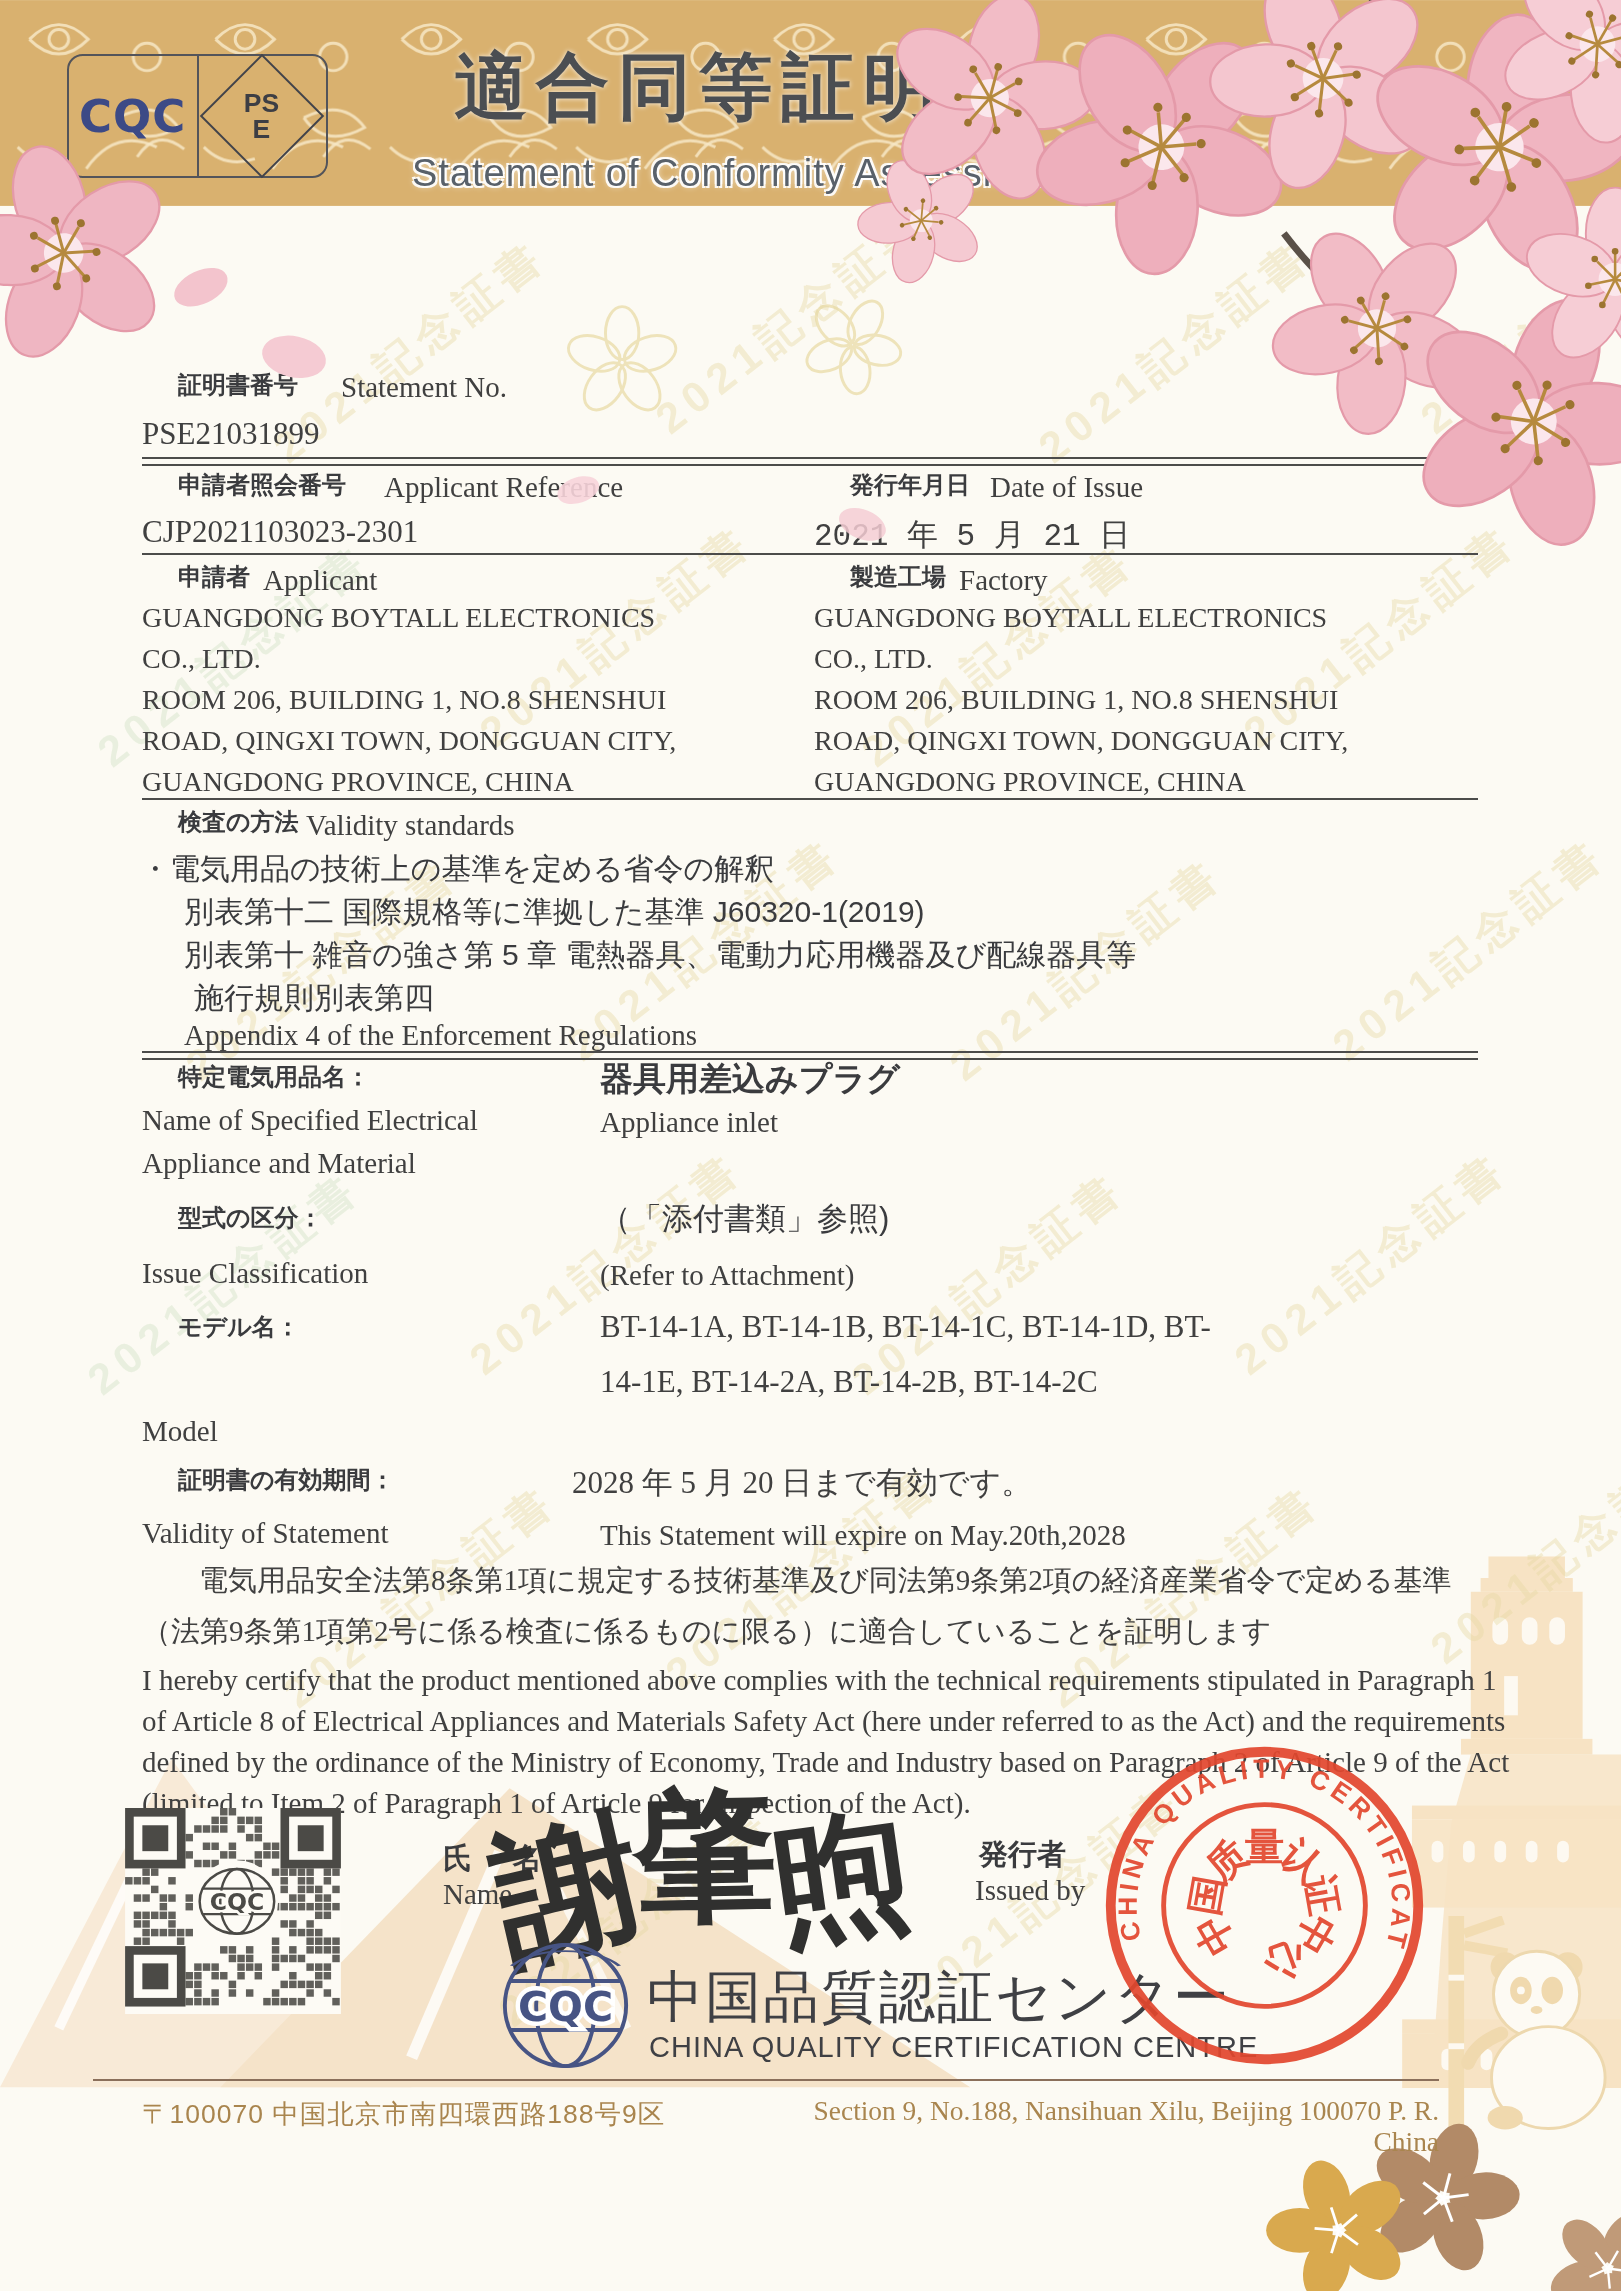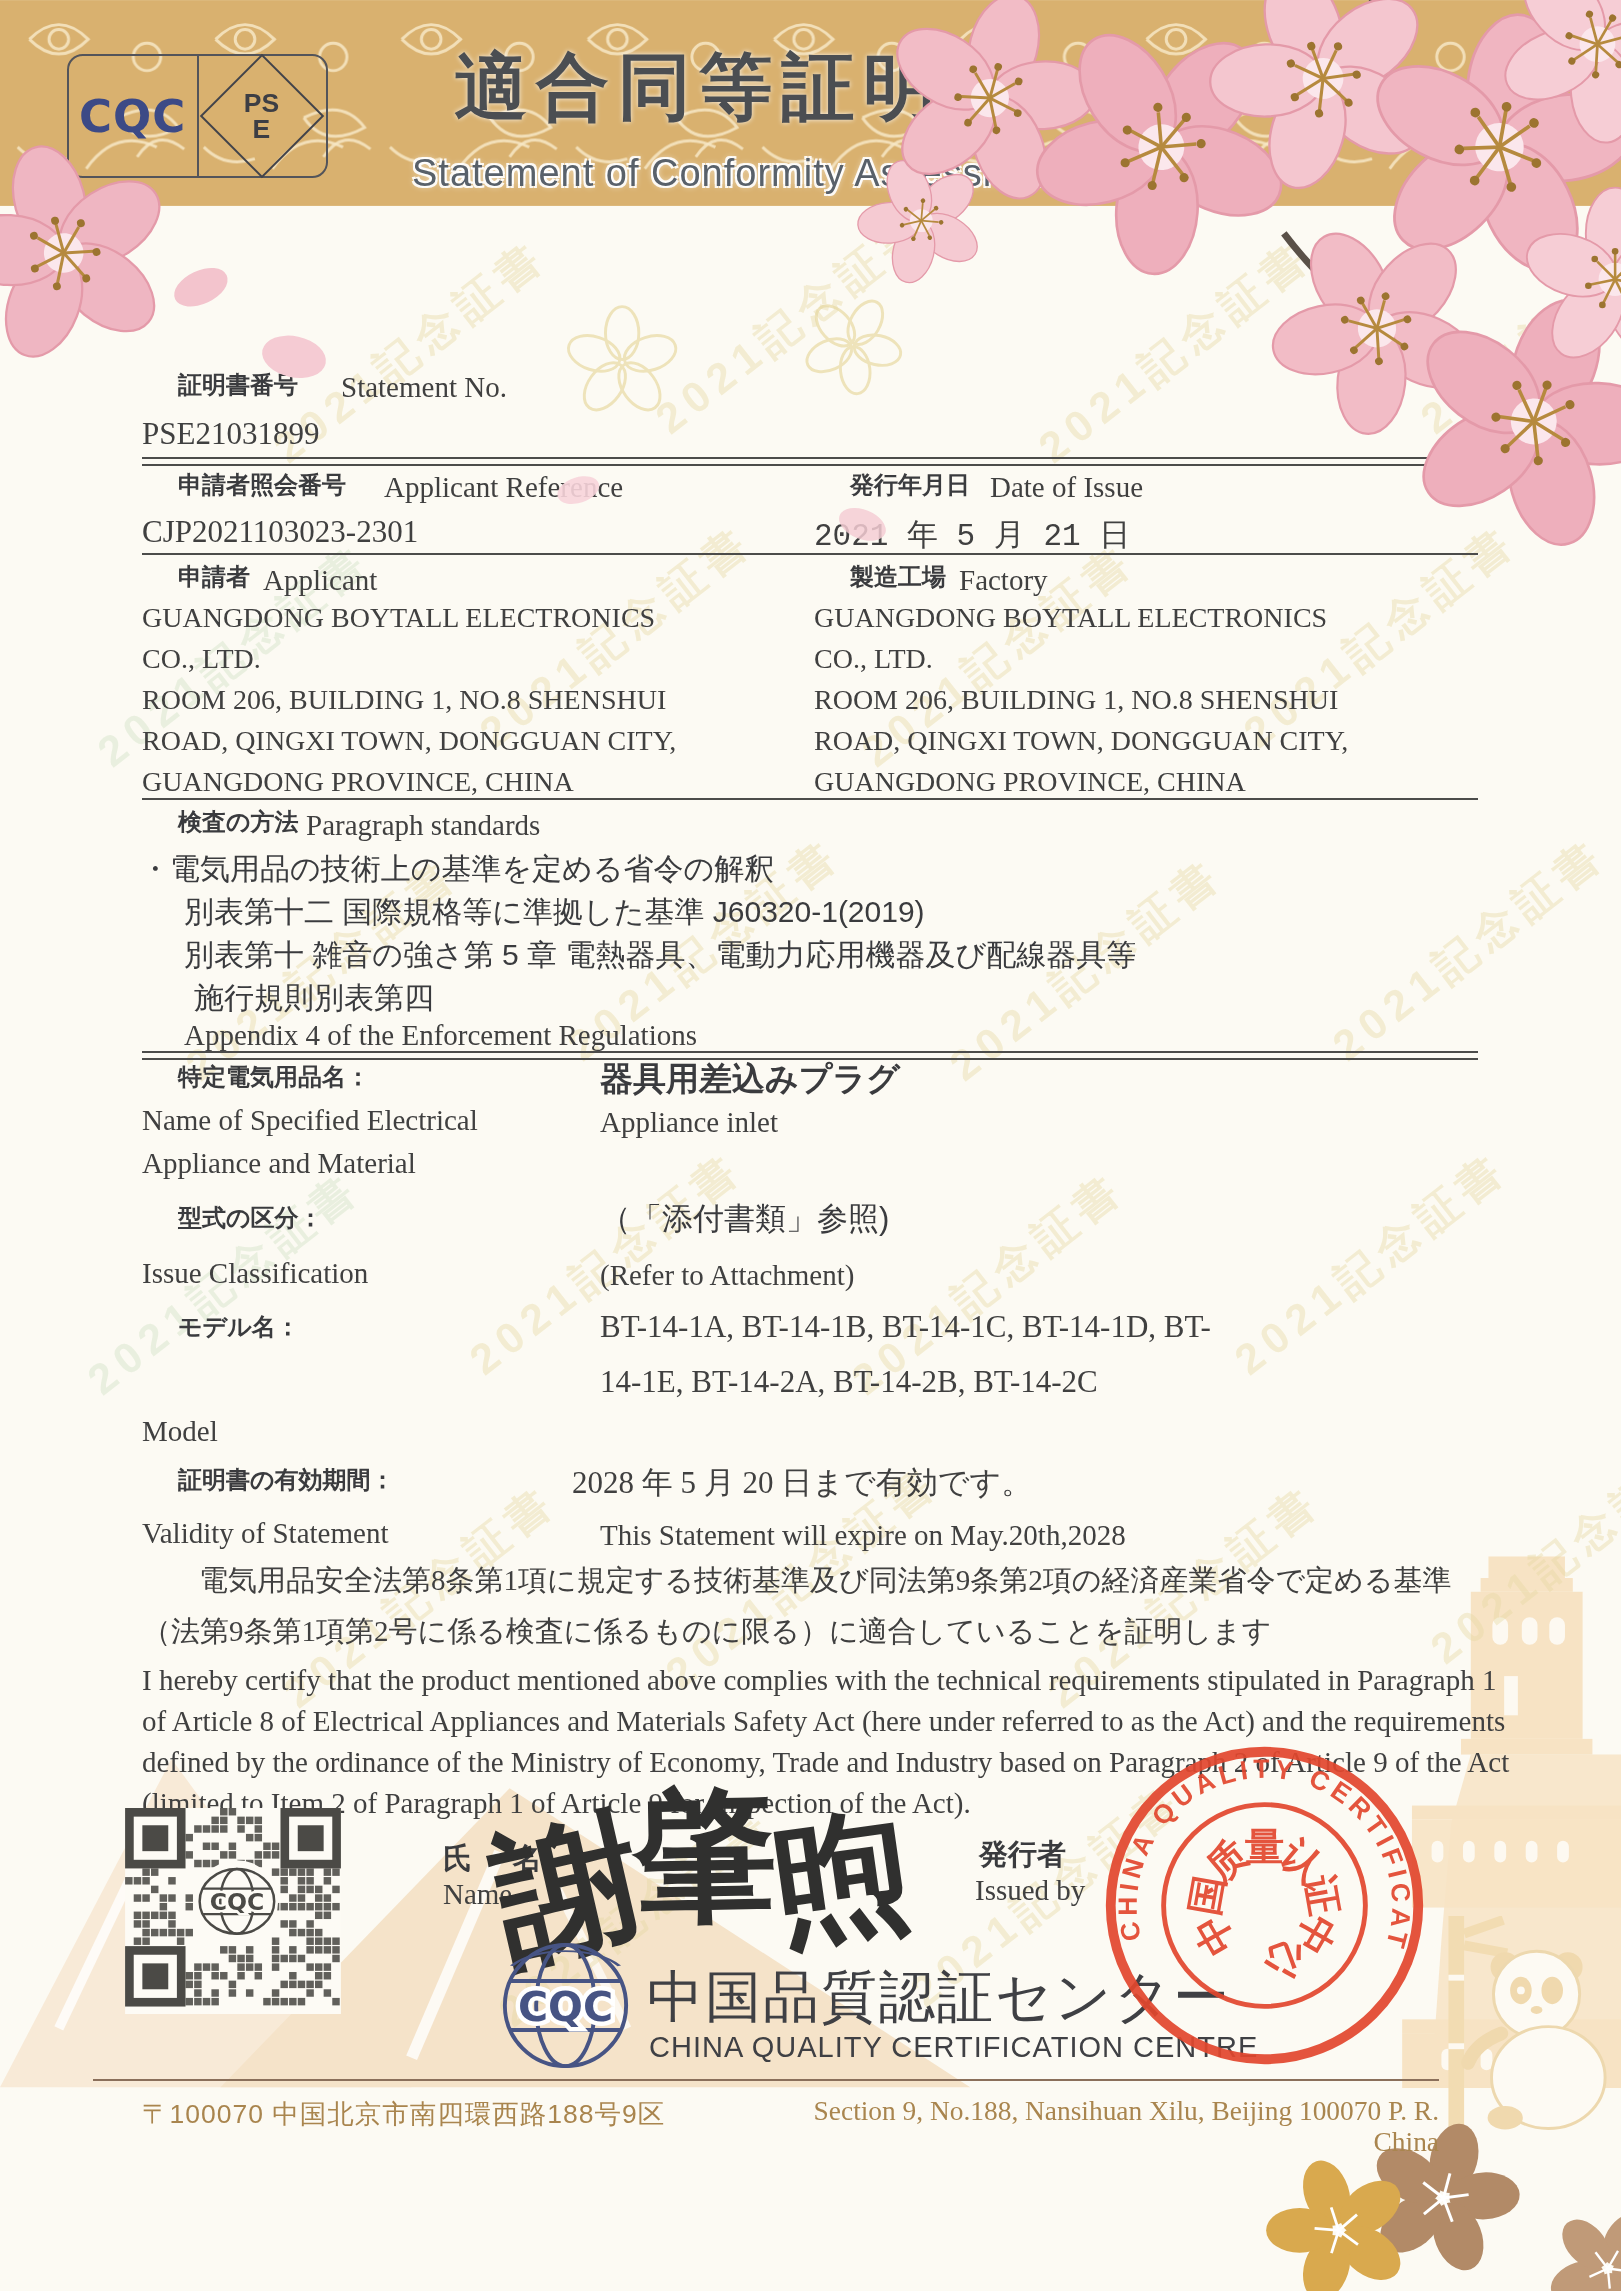--- a/index.html
+++ b/index.html
@@ -290,21 +290,21 @@
   <div class="abs en z3" style="left:814px;top:602px;width:657px;">
     <div class="addr-line">GUANGDONG BOYTALL ELECTRONICS</div>
     <div class="addr-line">CO., LTD.</div>
     <div class="addr-line">ROOM 206, BUILDING 1, NO.8 SHENSHUI</div>
     <div class="addr-line">ROAD, QINGXI TOWN, DONGGUAN CITY,</div>
     <div class="addr-line">GUANGDONG PROVINCE, CHINA</div>
   </div>
   <div class="abs rule" style="left:142px;top:798px;width:1336px;"></div>
 
   <div class="abs jp lbl-jp z3" style="left:142px;top:806px;">検査の方法</div>
-  <div class="abs en lbl-en z3" style="left:306px;top:809px;">Paragraph standards</div>
+  <div class="abs en lbl-en z3" style="left:306px;top:809px;">Validity standards</div>
   <div class="abs std-line-jp z3" style="left:140px;top:849px;">・電気用品の技術上の基準を定める省令の解釈</div>
   <div class="abs std-line-jp z3" style="left:184px;top:892px;">別表第十二 国際規格等に準拠した基準 J60320-1(2019)</div>
   <div class="abs std-line-jp z3" style="left:184px;top:935px;">別表第十 雑音の強さ第 5 章 電熱器具、電動力応用機器及び配線器具等</div>
   <div class="abs std-line-jp z3" style="left:194px;top:978px;">施行規則別表第四</div>
   <div class="abs en lbl-en z3" style="left:184px;top:1019px;">Appendix 4 of the Enforcement Regulations</div>
   <div class="abs rule double" style="left:142px;top:1051px;width:1336px;"></div>
 
   <div class="abs jp lbl-jp z3" style="left:142px;top:1061px;">特定電気用品名：</div>
   <div class="abs jp z3" style="left:600px;top:1057px;font-size:33px;">器具用差込みプラグ</div>
   <div class="abs en lbl-en z3" style="left:142px;top:1104px;">Name of Specified Electrical</div>

